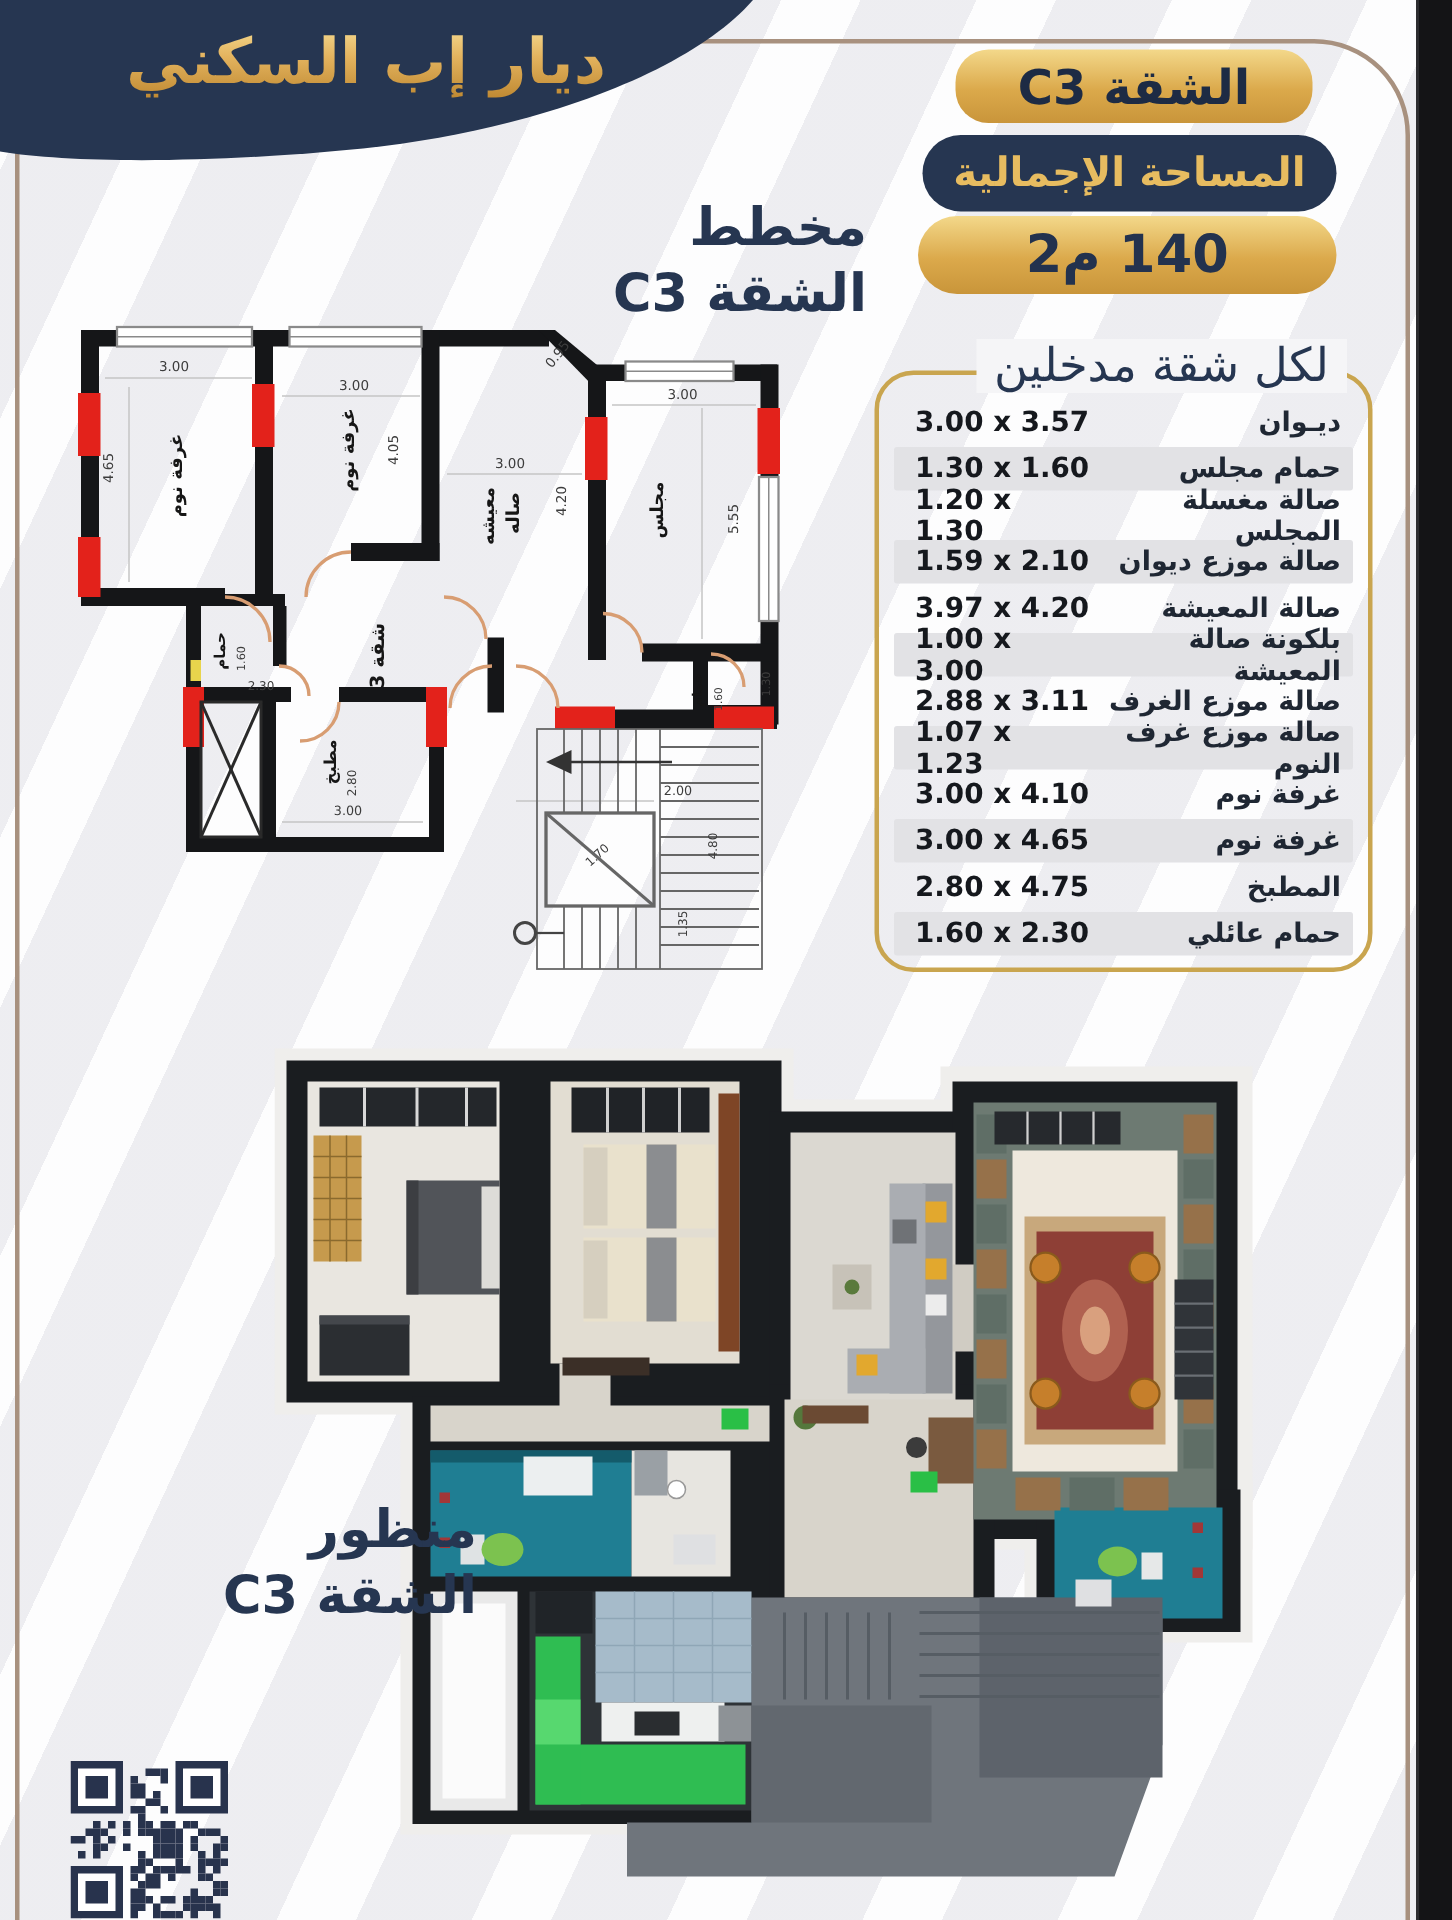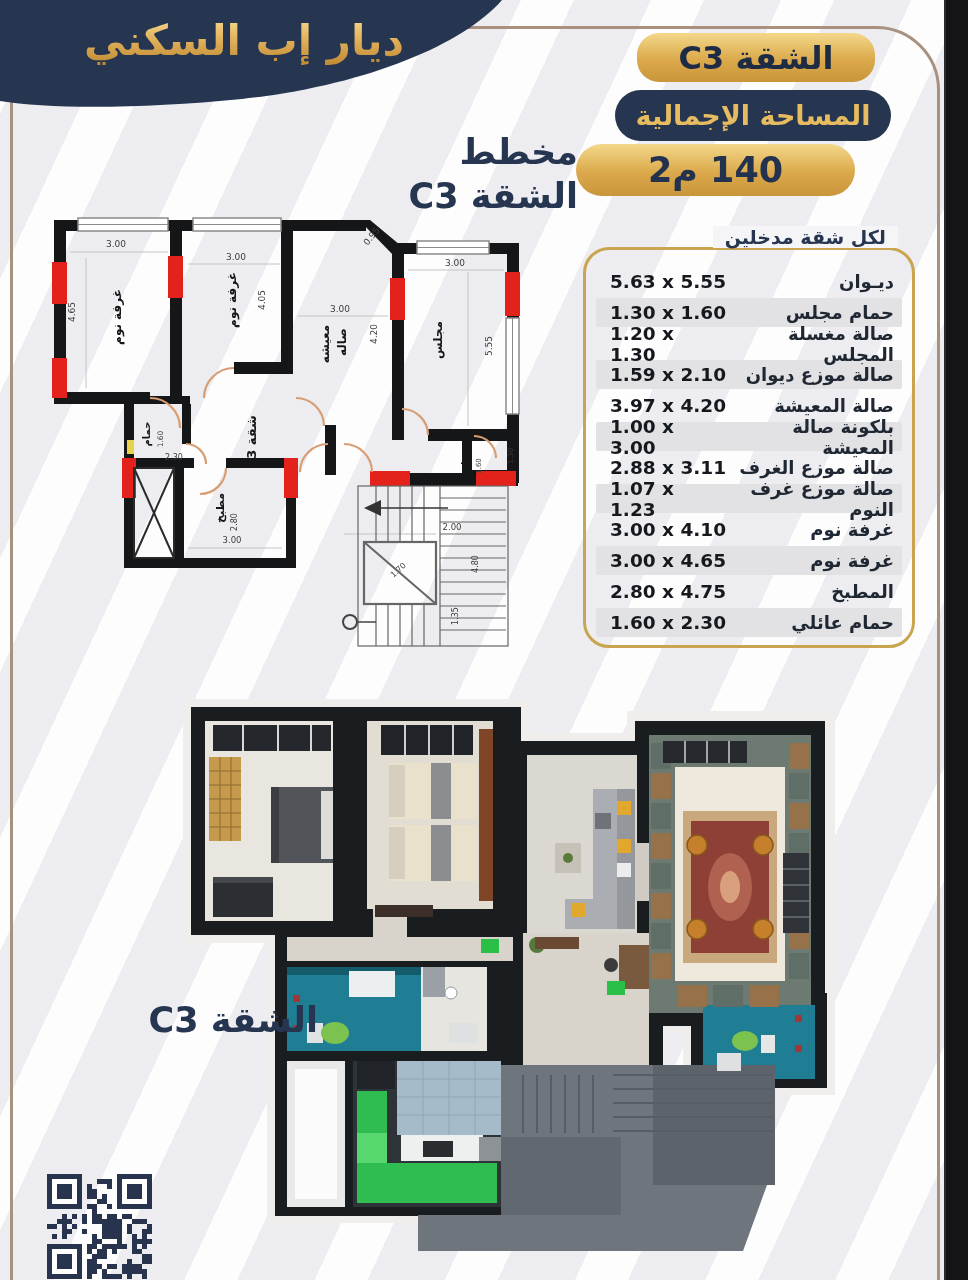--- a/index.html
+++ b/index.html
@@ -28,34 +28,34 @@
     font-size:42px; font-weight:bold; direction:rtl; letter-spacing:0;
     background:linear-gradient(180deg,#f6dd94 0%, #e3b35e 45%, #c08a33 100%);
     -webkit-background-clip:text; background-clip:text; color:transparent;
   }
   
   .badge{position:absolute; display:flex; align-items:center; justify-content:center; direction:rtl; font-weight:bold;}
   .badge-apartment{left:637px; top:33px; width:238px; height:49px; border-radius:22px;
     background:linear-gradient(180deg,#f3d88a,#dba94b 55%,#c9953a); color:#1d2b44; font-size:32px;}
   .badge-area-label{left:615px; top:90px; width:276px; height:51px; border-radius:26px;
     background:var(--navy); color:#e7bc60; font-size:27px;}
-  .badge-area-value{left:576px; top:144px; width:279px; height:52px; border-radius:26px;
+  .badge-area-value{left:612px; top:144px; width:279px; height:52px; border-radius:26px;
     background:linear-gradient(180deg,#f3d88a,#dba94b 55%,#c9953a); color:#23324e; font-size:35px;}
   
   .section-heading{position:absolute; text-align:right; color:var(--navy); font-weight:bold; direction:rtl; line-height:44px; font-size:35px;}
   .plan-heading{left:398px; top:130px; width:180px;}
   .perspective-heading{left:118px; top:998px; width:200px;}
   
   .dims-panel{
     position:absolute; left:583px; top:247px; width:332px; height:401px;
     border:3px solid var(--table-frame-gold); border-radius:26px; box-sizing:border-box;
   }
   .dims-title{
     position:absolute; top:-24px; right:14px; padding:0 12px; background:#f5f5f7;
-    color:var(--navy); font-size:19px; font-weight:bold; direction:rtl; white-space:nowrap;
+    color:var(--navy); font-size:31px; font-weight:normal; direction:rtl; white-space:nowrap;
   }
   .dims-rows{position:absolute; left:10px; right:10px; top:17px;}
   .trow{
     display:flex; justify-content:space-between; align-items:center; direction:rtl;
     height:29px; margin-bottom:2px; padding:0 8px 0 14px; border-radius:2px;
   }
   .trow:nth-child(even){background:var(--row-alt);}
   .rname{font-size:18px; font-weight:bold; color:#1f2733;}
   .rdims{font-size:18.5px; font-weight:bold; color:#15181d; direction:ltr;}
   
@@ -84,21 +84,21 @@
   <div class="section-heading plan-heading">
     <div>مخطط</div>
     <div>الشقة C3</div>
   </div>
 
   <div class="dims-panel">
     <div class="dims-title">لكل شقة مدخلين</div>
     <div class="dims-rows">
       <div class="trow">
           <span class="rname">ديـوان</span>
-          <span class="rdims">5.63 x 5.55</span>
+          <span class="rdims">3.00 x 3.57</span>
         </div>
       <div class="trow">
           <span class="rname">حمام مجلس</span>
           <span class="rdims">1.30 x 1.60</span>
         </div>
       <div class="trow">
           <span class="rname">صالة مغسلة المجلس</span>
           <span class="rdims">1.20 x 1.30</span>
         </div>
       <div class="trow">
@@ -480,20 +480,21 @@
     </g>
     <g fill="#c67f2b" stroke="#8a5a1c" stroke-width="1.5">
       <circle cx="514" cy="152" r="10"></circle>
         <circle cx="580" cy="152" r="10"></circle>
         <circle cx="514" cy="236" r="10"></circle>
         <circle cx="580" cy="236" r="10"></circle>
     </g>
   </svg>
 
   <div class="section-heading perspective-heading">
+    <div>منظور</div>
     <div>الشقة C3</div>
   </div>
 
   <svg class="qr-svg" width="105" height="105" viewBox="0 0 105 105">
       <g fill="#28334d">
         <rect x="50" y="5" width="5" height="5"></rect>
         <rect x="55" y="5" width="5" height="5"></rect>
         <rect x="60" y="5" width="5" height="5"></rect>
         <rect x="40" y="10" width="5" height="5"></rect>
         <rect x="60" y="10" width="5" height="5"></rect>

